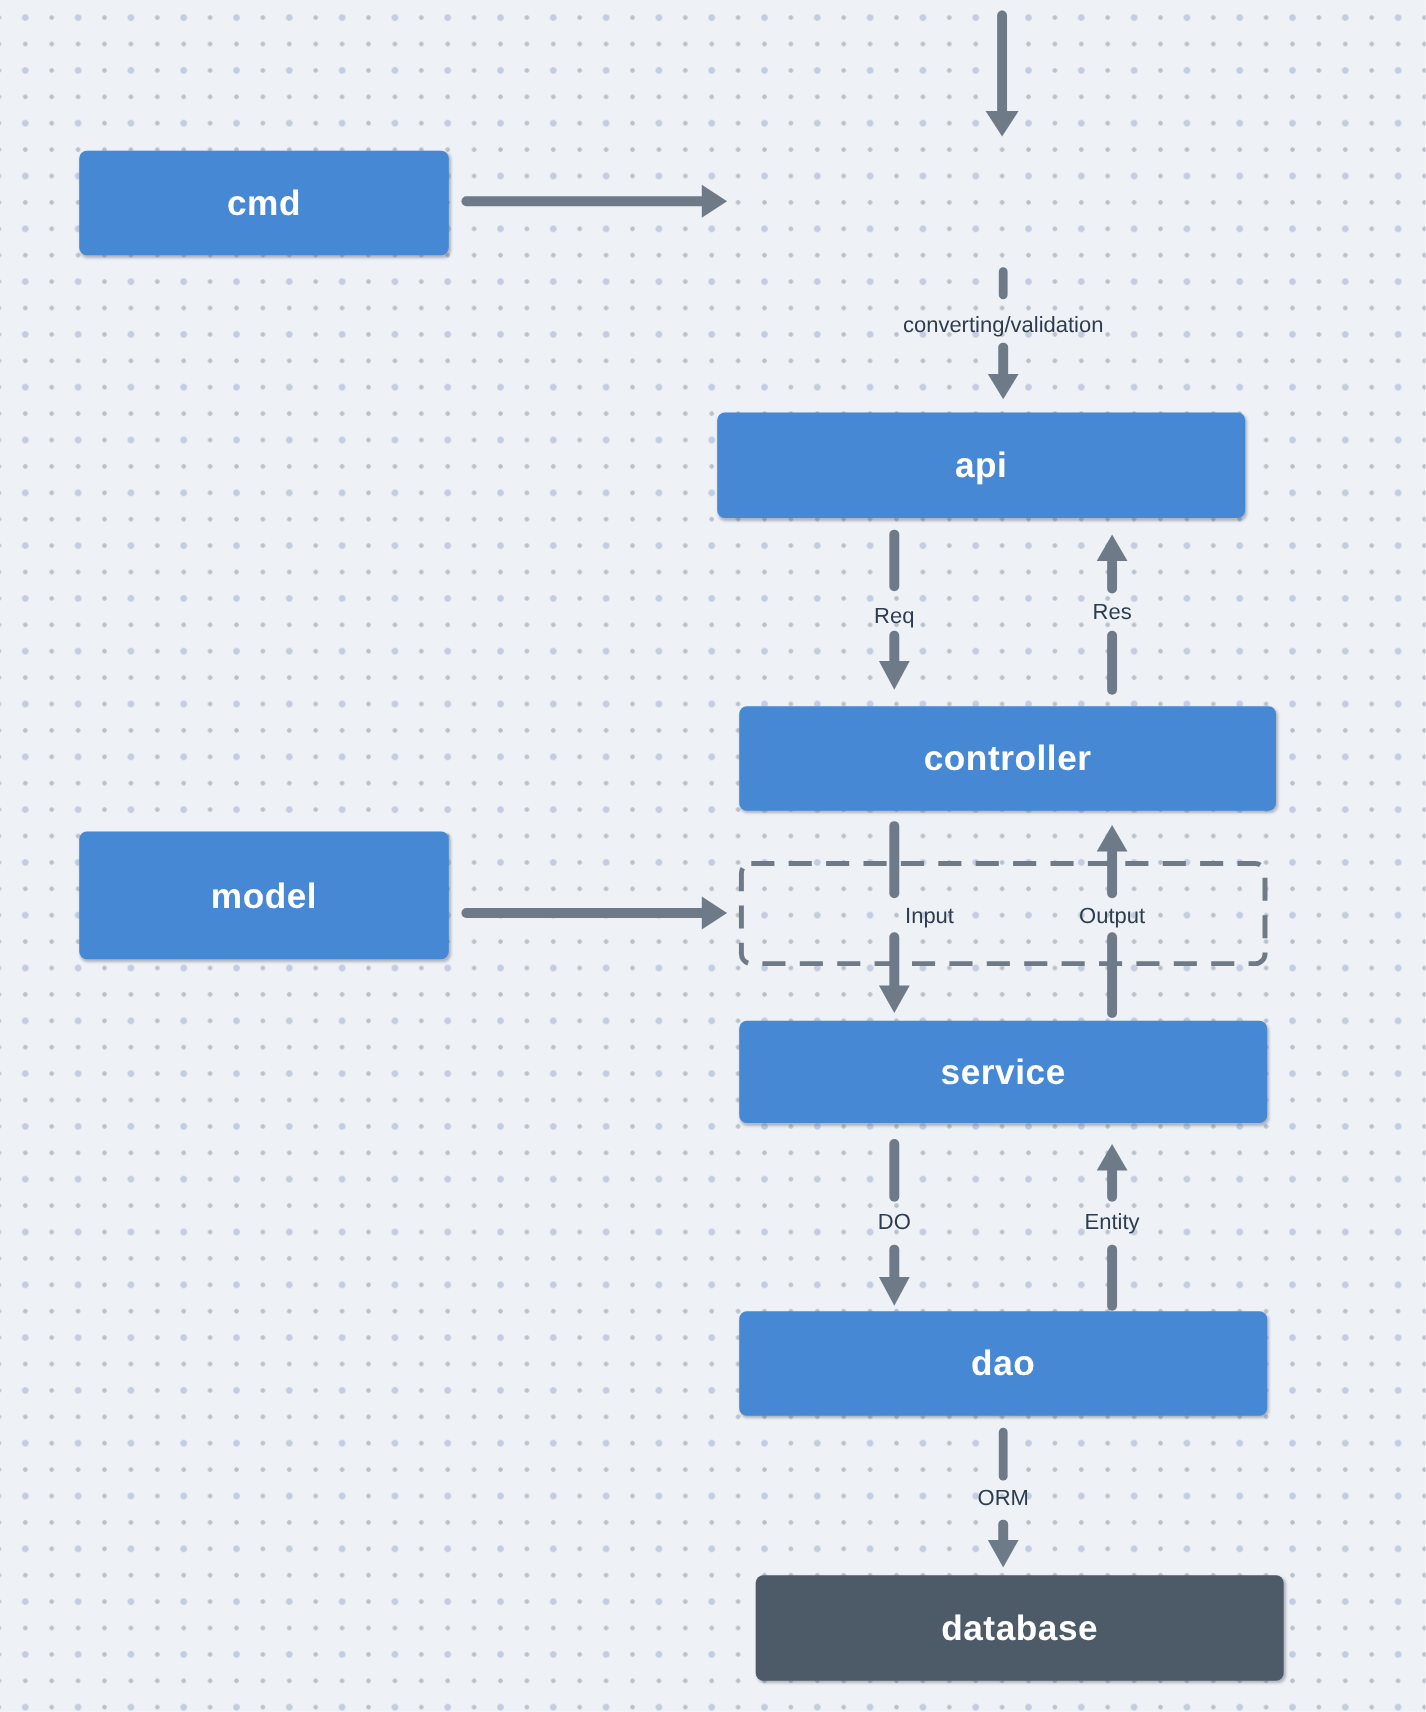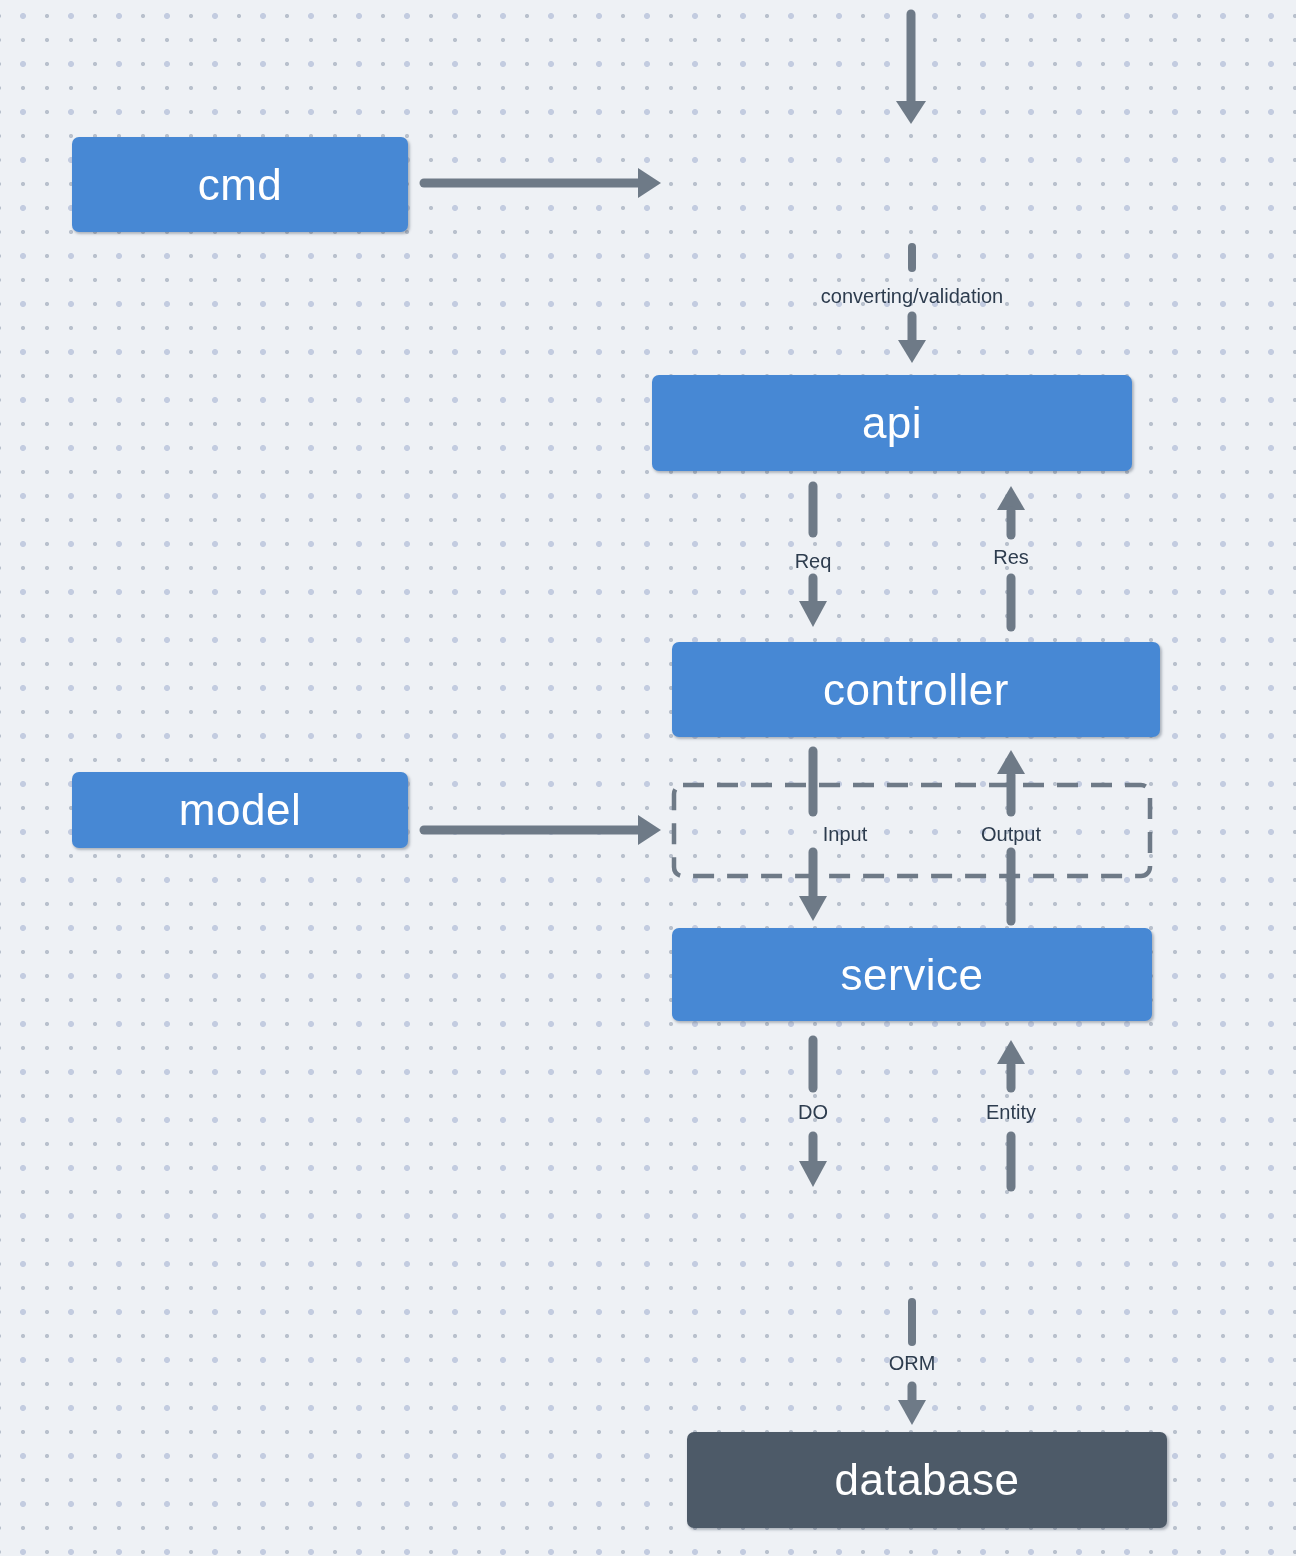--- a/index.html
+++ b/index.html
@@ -21,34 +21,34 @@
     left: 0; top: 0;
     width: 1296px; height: 1556px;
   }
   .node {
     position: absolute;
     border-radius: 7px;
     display: flex;
     align-items: center;
     justify-content: center;
     color: #ffffff;
-    font-size: 44px;
-    font-weight: 400;
+    font-size: 32px;
+    font-weight: 700;
     letter-spacing: 0.5px;
     box-shadow: 1.5px 2px 2.5px rgba(60, 72, 88, 0.35);
   }
   .node-blue { background: #4788d4; }
   .node-teal { background: #4da99a; }
   .node-dark { background: #4d5a68; margin-left: 15px; }
 
   .n-cmd        { left: 72px;  top: 137px;  width: 336px; height: 95px; }
   .n-server     { left: 672px; top: 136px;  width: 480px; height: 95px; }
   .n-api        { left: 652px; top: 375px;  width: 480px; height: 96px; }
   .n-controller { left: 672px; top: 642px;  width: 488px; height: 95px; }
-  .n-model      { left: 72px;  top: 772px;  width: 336px; height: 76px; }
+  .n-model      { left: 72px;  top: 756px;  width: 336px; height: 116px; }
   .n-service    { left: 672px; top: 928px;  width: 480px; height: 93px; }
   .n-dao        { left: 672px; top: 1192px; width: 480px; height: 95px; }
   .n-database   { left: 672px; top: 1432px; width: 480px; height: 96px; }
 
   .edge-label {
     position: absolute;
     transform: translate(-50%, -50%);
     font-size: 20px;
     font-weight: 500;
     color: #2d3c4e;
@@ -114,20 +114,21 @@
       <line x1="912" y1="1386" x2="912" y2="1402"></line>
       <polygon points="898,1400 926,1400 912,1425" fill="#6e7a87" stroke="none"></polygon>
     </g>
   </svg>
 
   <div class="node node-blue n-cmd">cmd</div>
   <div class="node node-blue n-api">api</div>
   <div class="node node-blue n-controller">controller</div>
   <div class="node node-blue n-model">model</div>
   <div class="node node-blue n-service">service</div>
+  <div class="node node-blue n-dao">dao</div>
   <div class="node node-dark n-database">database</div>
 
   <div class="edge-label l-converting">converting/validation</div>
   <div class="edge-label l-req">Req</div>
   <div class="edge-label l-res">Res</div>
   <div class="edge-label l-input">Input</div>
   <div class="edge-label l-output">Output</div>
   <div class="edge-label l-do">DO</div>
   <div class="edge-label l-entity">Entity</div>
   <div class="edge-label l-orm">ORM</div>

